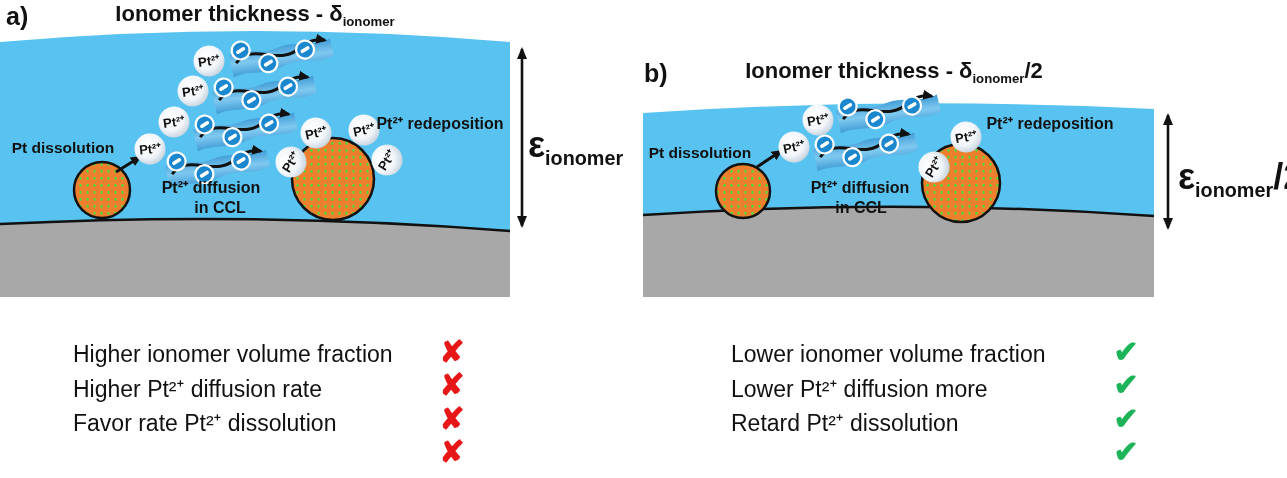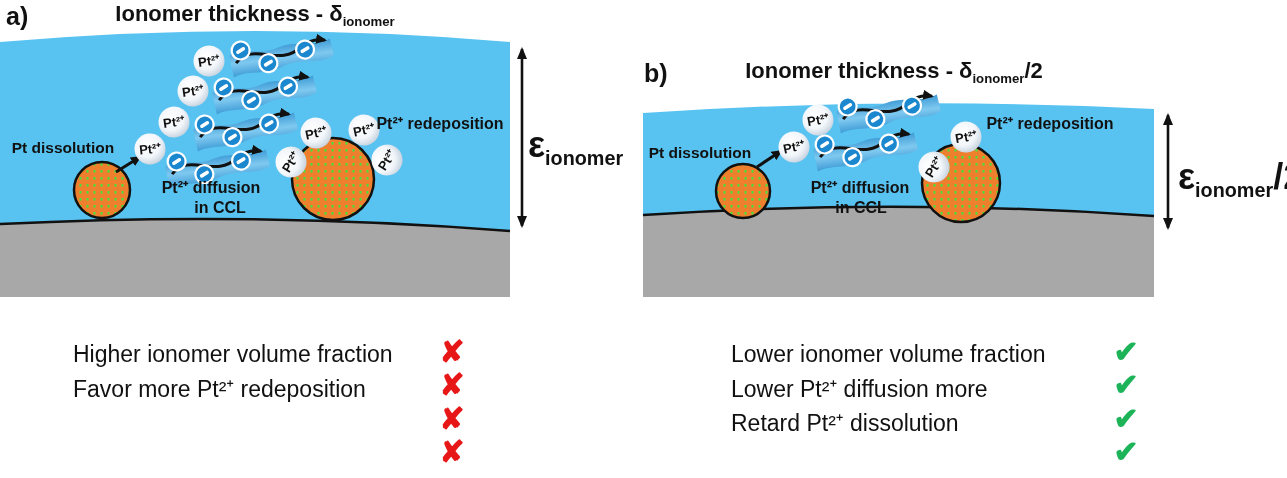--- a/index.html
+++ b/index.html
@@ -177,21 +177,24 @@
   </div>
   <div class="abs eps-label" style="left:1178px;top:156px">
     <span>ε</span><sub>ionomer</sub><span>/2</span>
   </div>
 
   <div class="checklist" style="left:30px">
     <div class="row">
         <span>Higher ionomer volume fraction</span>
       </div>
     <div class="row">
-        <span>Favor more Pt²⁺ redeposition</span>
+        <span>Higher Pt²⁺ diffusion rate</span>
+      </div>
+    <div class="row">
+        <span>Favor rate Pt²⁺ dissolution</span>
       </div>
   </div>
   <div class="marks" style="left:430px">
     <div class="row">
         <span class="mark cross">✘</span>
       </div>
     <div class="row">
         <span class="mark cross">✘</span>
       </div>
     <div class="row">

